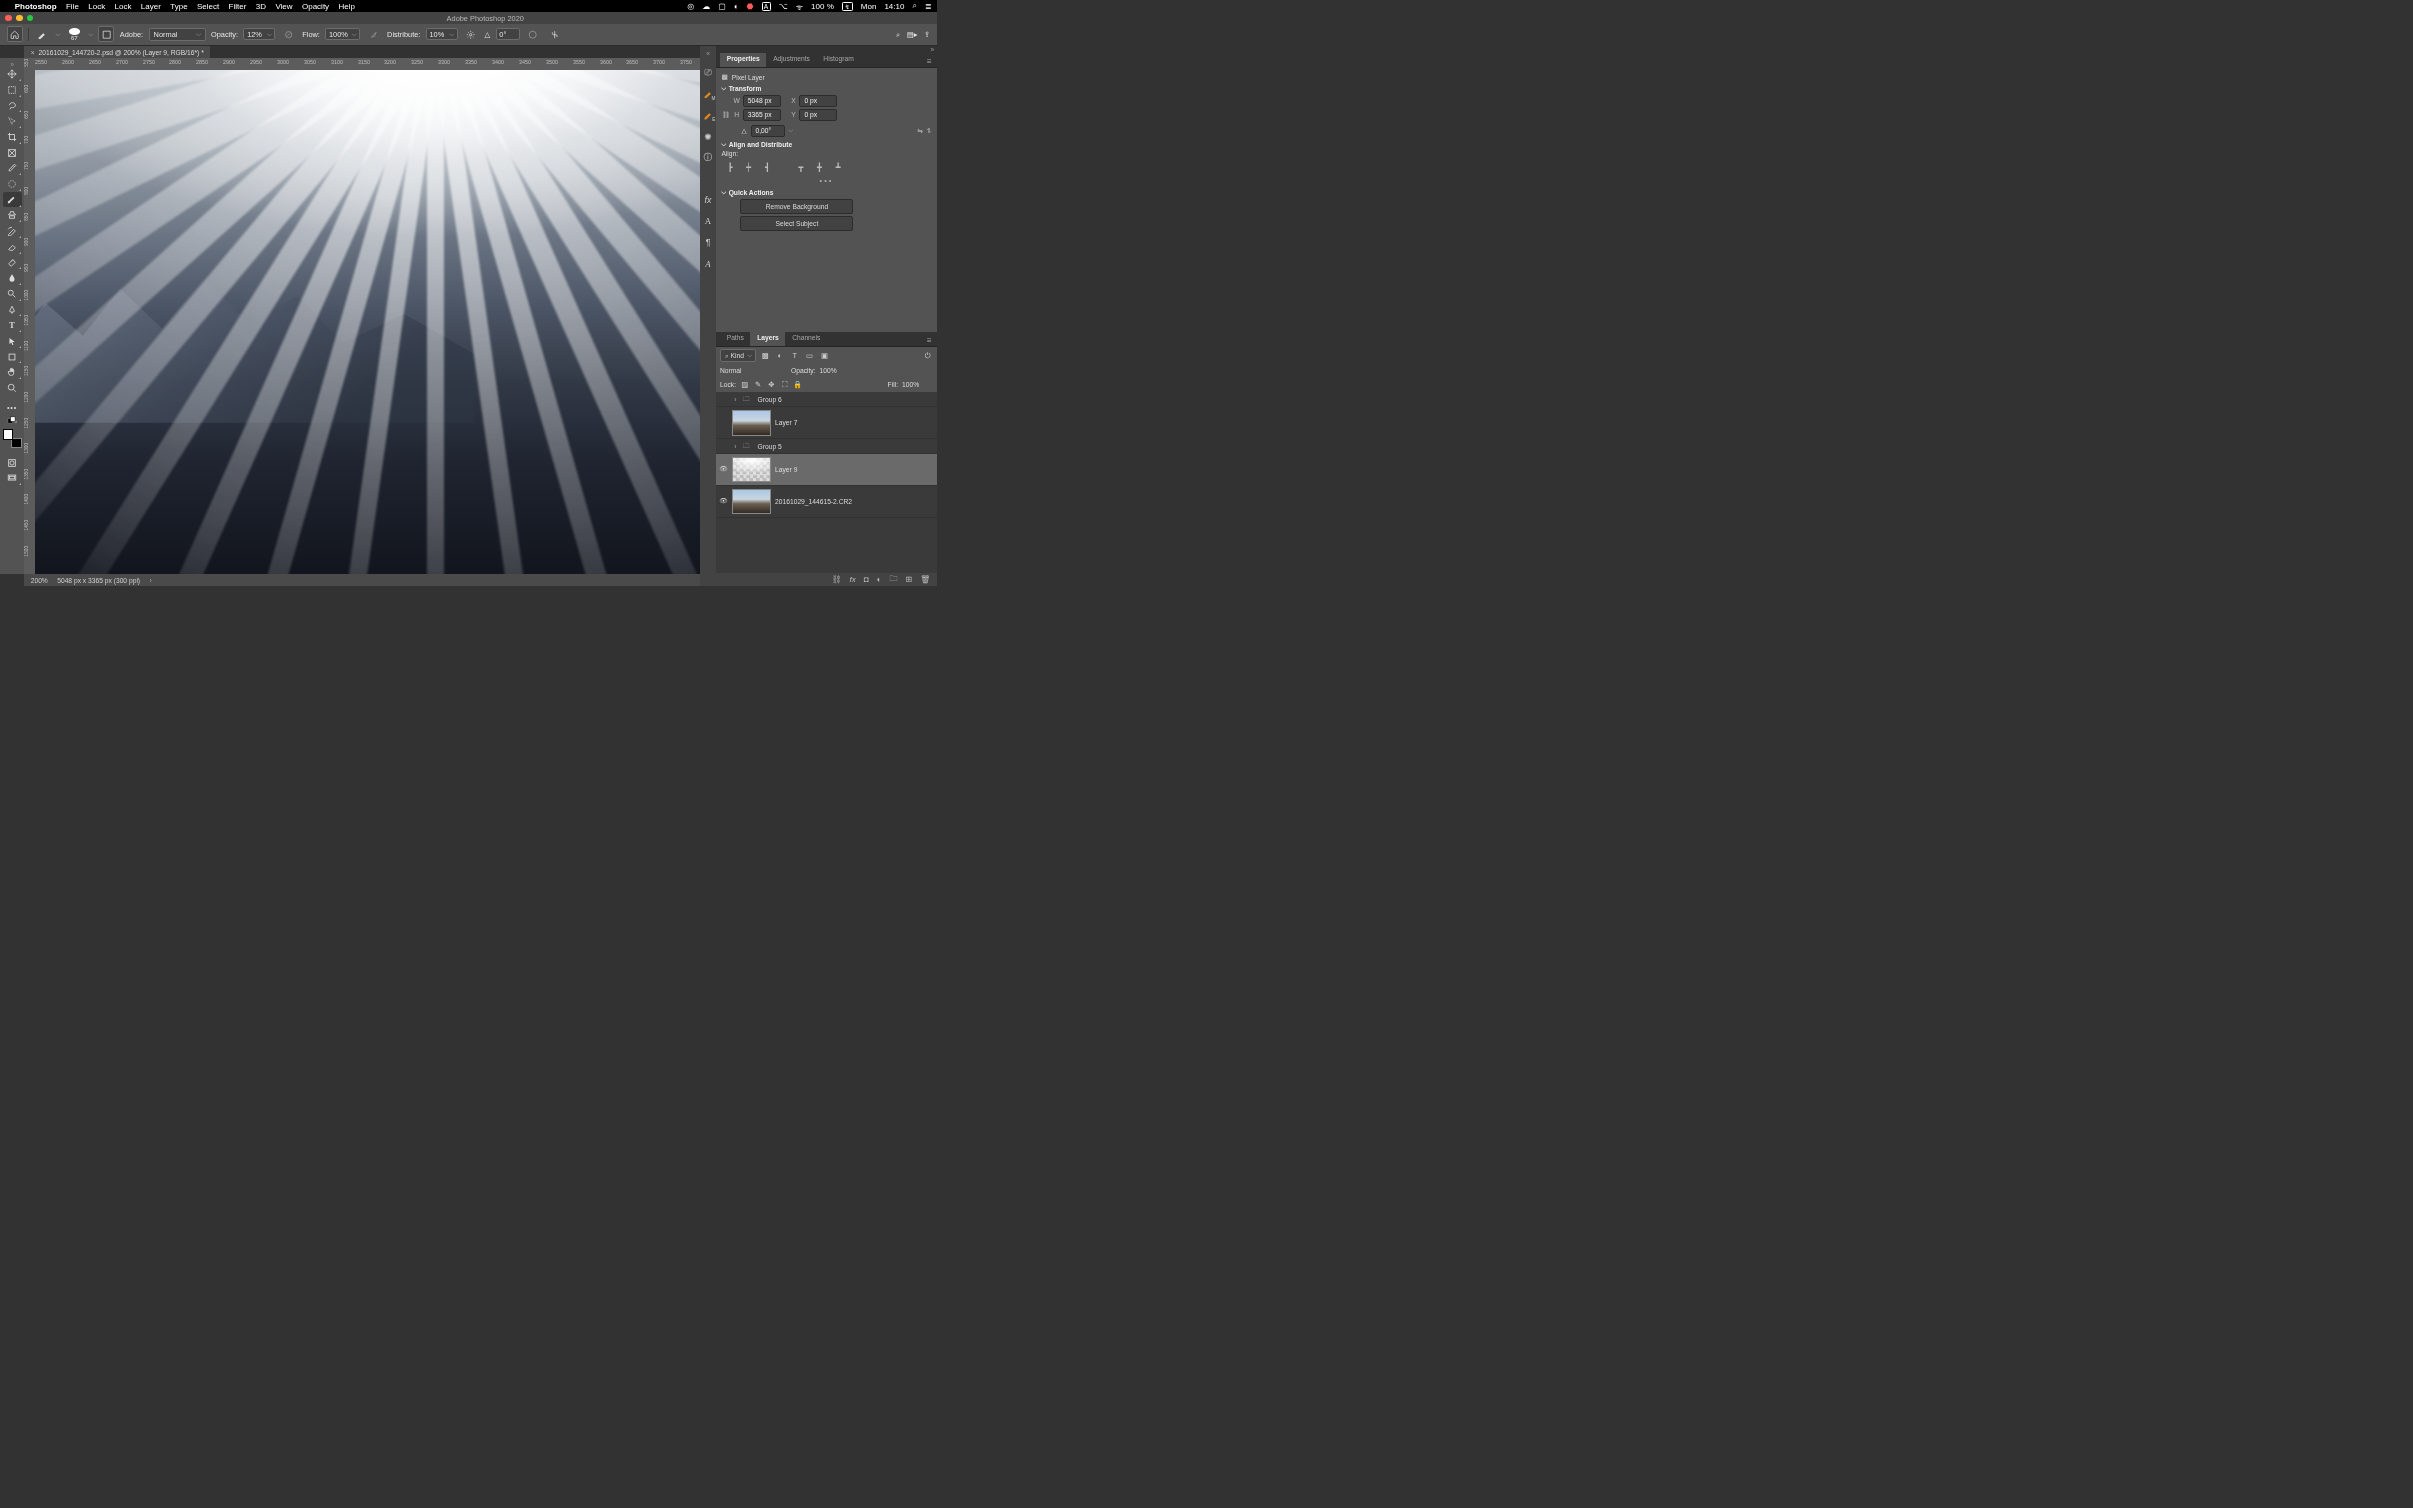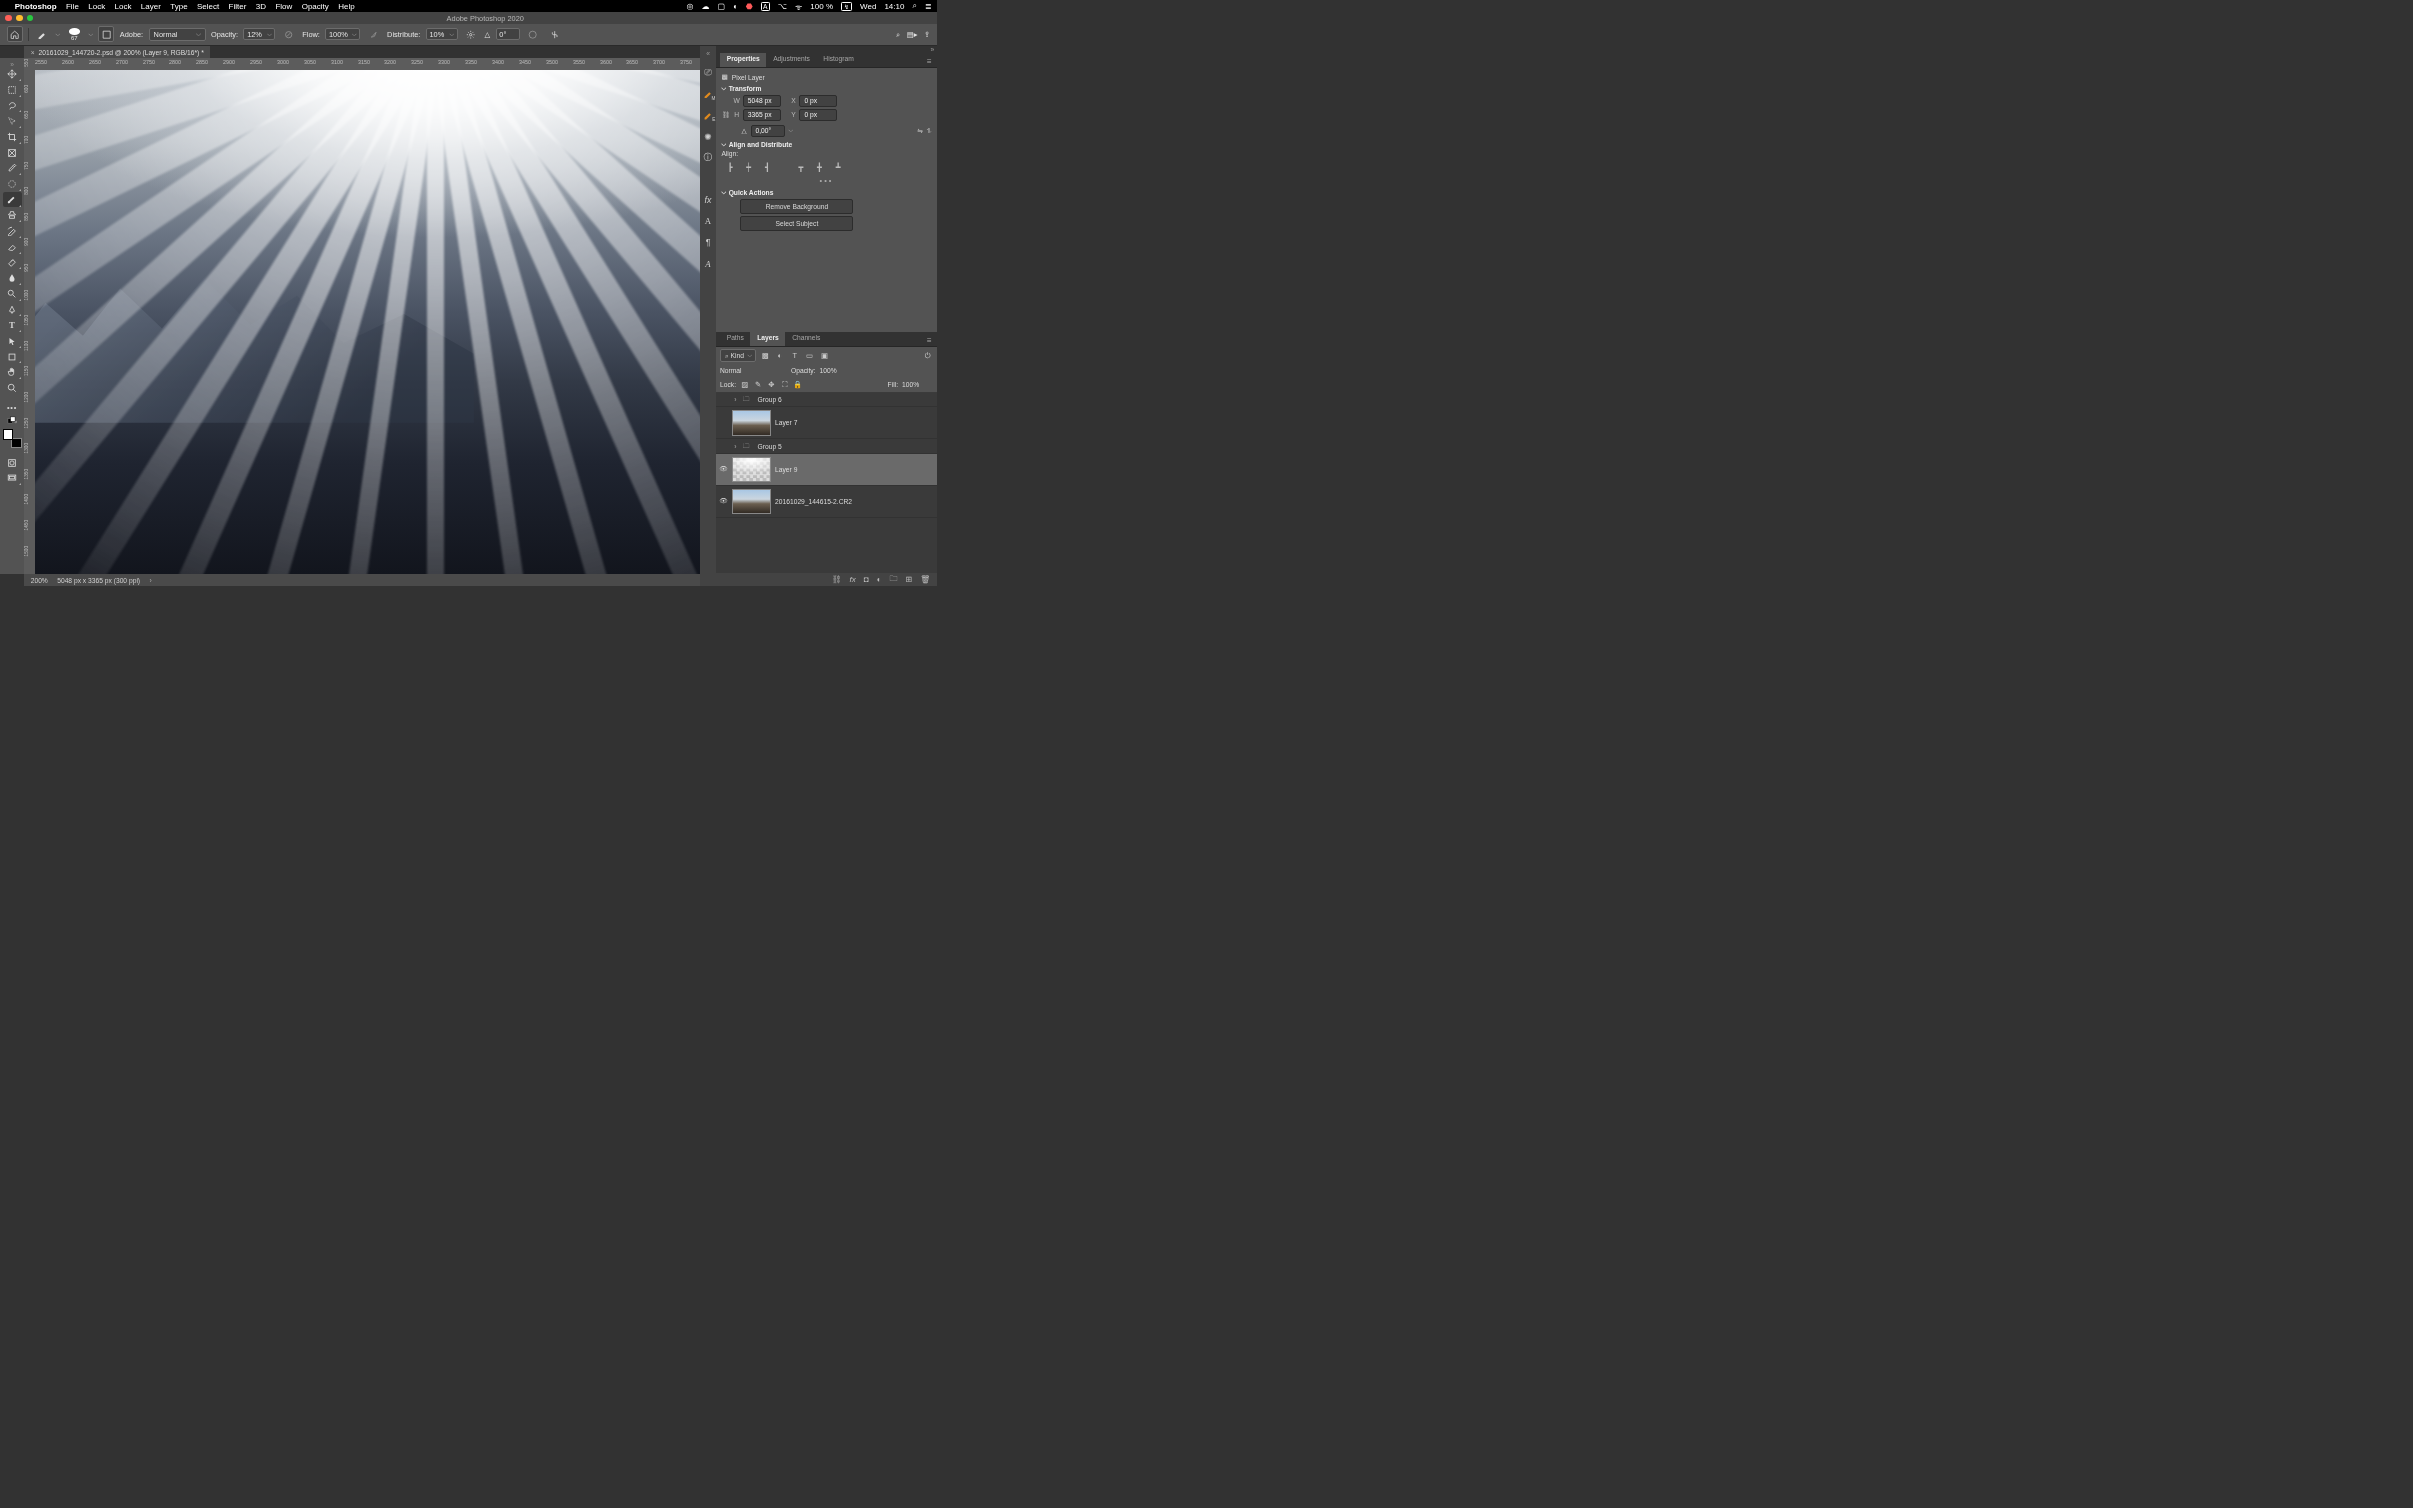--- a/index.html
+++ b/index.html
@@ -221,36 +221,36 @@
     <span class="apple"></span>
     <span class="app-name">Photoshop</span>
     <span>File</span>
     <span>Lock</span>
     <span>Lock</span>
     <span>Layer</span>
     <span>Type</span>
     <span>Select</span>
     <span>Filter</span>
     <span>3D</span>
-    <span>Flow</span>
+    <span>View</span>
     <span>Opacity</span>
     <span>Help</span>
   </div>
   <div class="right">
     <span>◎</span>
     <span>☁</span>
     <span>▢</span>
     <span>◐</span>
     <span style="color:#ff5a5a">⬣</span>
     <span style="border:0.7px solid #fff;padding:0 1.3px;font-size:6.7px;border-radius:1.3px">A</span>
     <span>⌥</span>
     <span>ᯤ</span>
     <span>100 %</span>
     <span style="border:0.7px solid #fff;padding:0 2px;font-size:6px;border-radius:1.3px"><span>↯</span></span>
-    <span>Wed</span>
+    <span>Mon</span>
     <span>14:10</span>
     <span>⌕</span>
     <span>≣</span>
   </div>
 </div>
 
 <div class="title-bar">
   <div class="traffic">
     <span class="t-red"></span>
     <span class="t-yel"></span>

